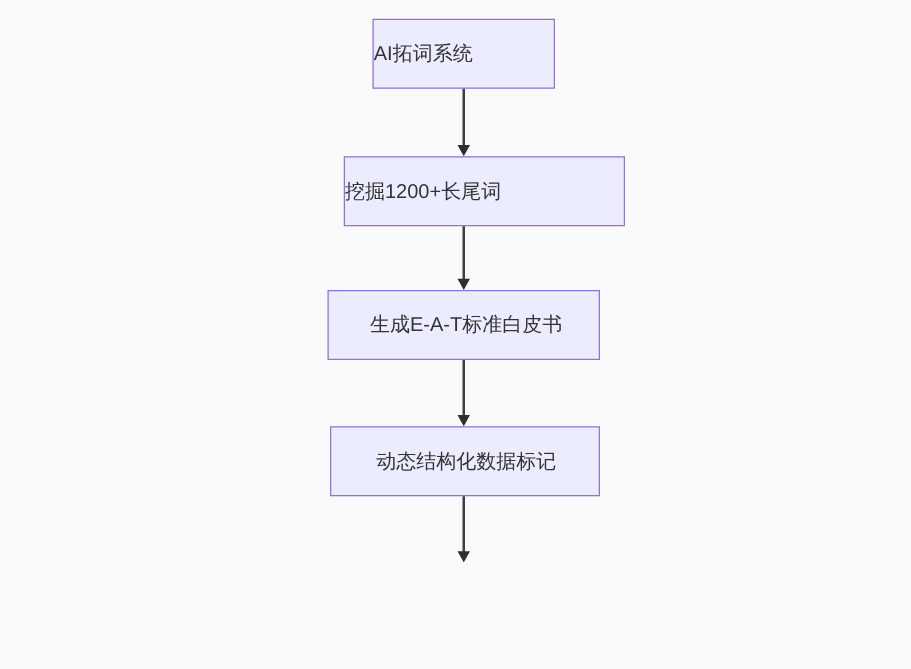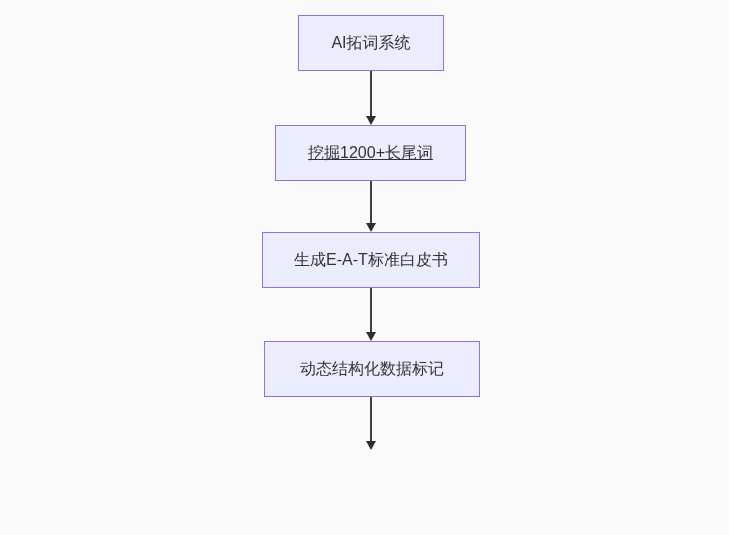--- a/index.html
+++ b/index.html
@@ -17,42 +17,41 @@
   }
   .node {
     position: absolute;
     box-sizing: border-box;
     background: #ECECFF;
     border: 1.5px solid #9370DB;
     color: #333333;
     font-size: 16px;
     display: flex;
     align-items: center;
-    justify-content: center;
     text-align: center;
     white-space: nowrap;
   }
   .edge-line {
     position: absolute;
     width: 2px;
     background: #3f3f3f;
   }
   .edge-arrowhead {
     position: absolute;
     width: 0;
     height: 0;
     border-left: 5px solid transparent;
     border-right: 5px solid transparent;
     border-top: 9px solid #2e2e2e;
   }
   
   .n0 { left: 298px; top: 15px;  width: 146px; height: 56px; }
-  .n1 { left: 275px; top: 125px; width: 191px; height: 56px; text-decoration: underline; }
-  .n2 { left: 262px; top: 232px; width: 218px; height: 56px; }
-  .n3 { left: 264px; top: 341px; width: 216px; height: 56px; }
+  .n1 { left: 275px; top: 125px; width: 225px; height: 56px; }
+  .n2 { left: 262px; top: 232px; width: 218px; height: 56px; padding-left: 33px; }
+  .n3 { left: 264px; top: 341px; width: 216px; height: 56px; padding-left: 36px; }
   .n4 { left: 255px; top: 450px; width: 232px; height: 56px; }
   
   .e0 .edge-line { left: 370px; top: 71px;  height: 46px; }
   .e1 .edge-line { left: 370px; top: 181px; height: 43px; }
   .e2 .edge-line { left: 370px; top: 288px; height: 45px; }
   .e3 .edge-line { left: 370px; top: 397px; height: 45px; }
   .e0 .edge-arrowhead { left: 366px; top: 116px; }
   .e1 .edge-arrowhead { left: 366px; top: 223px; }
   .e2 .edge-arrowhead { left: 366px; top: 332px; }
   .e3 .edge-arrowhead { left: 366px; top: 441px; }

